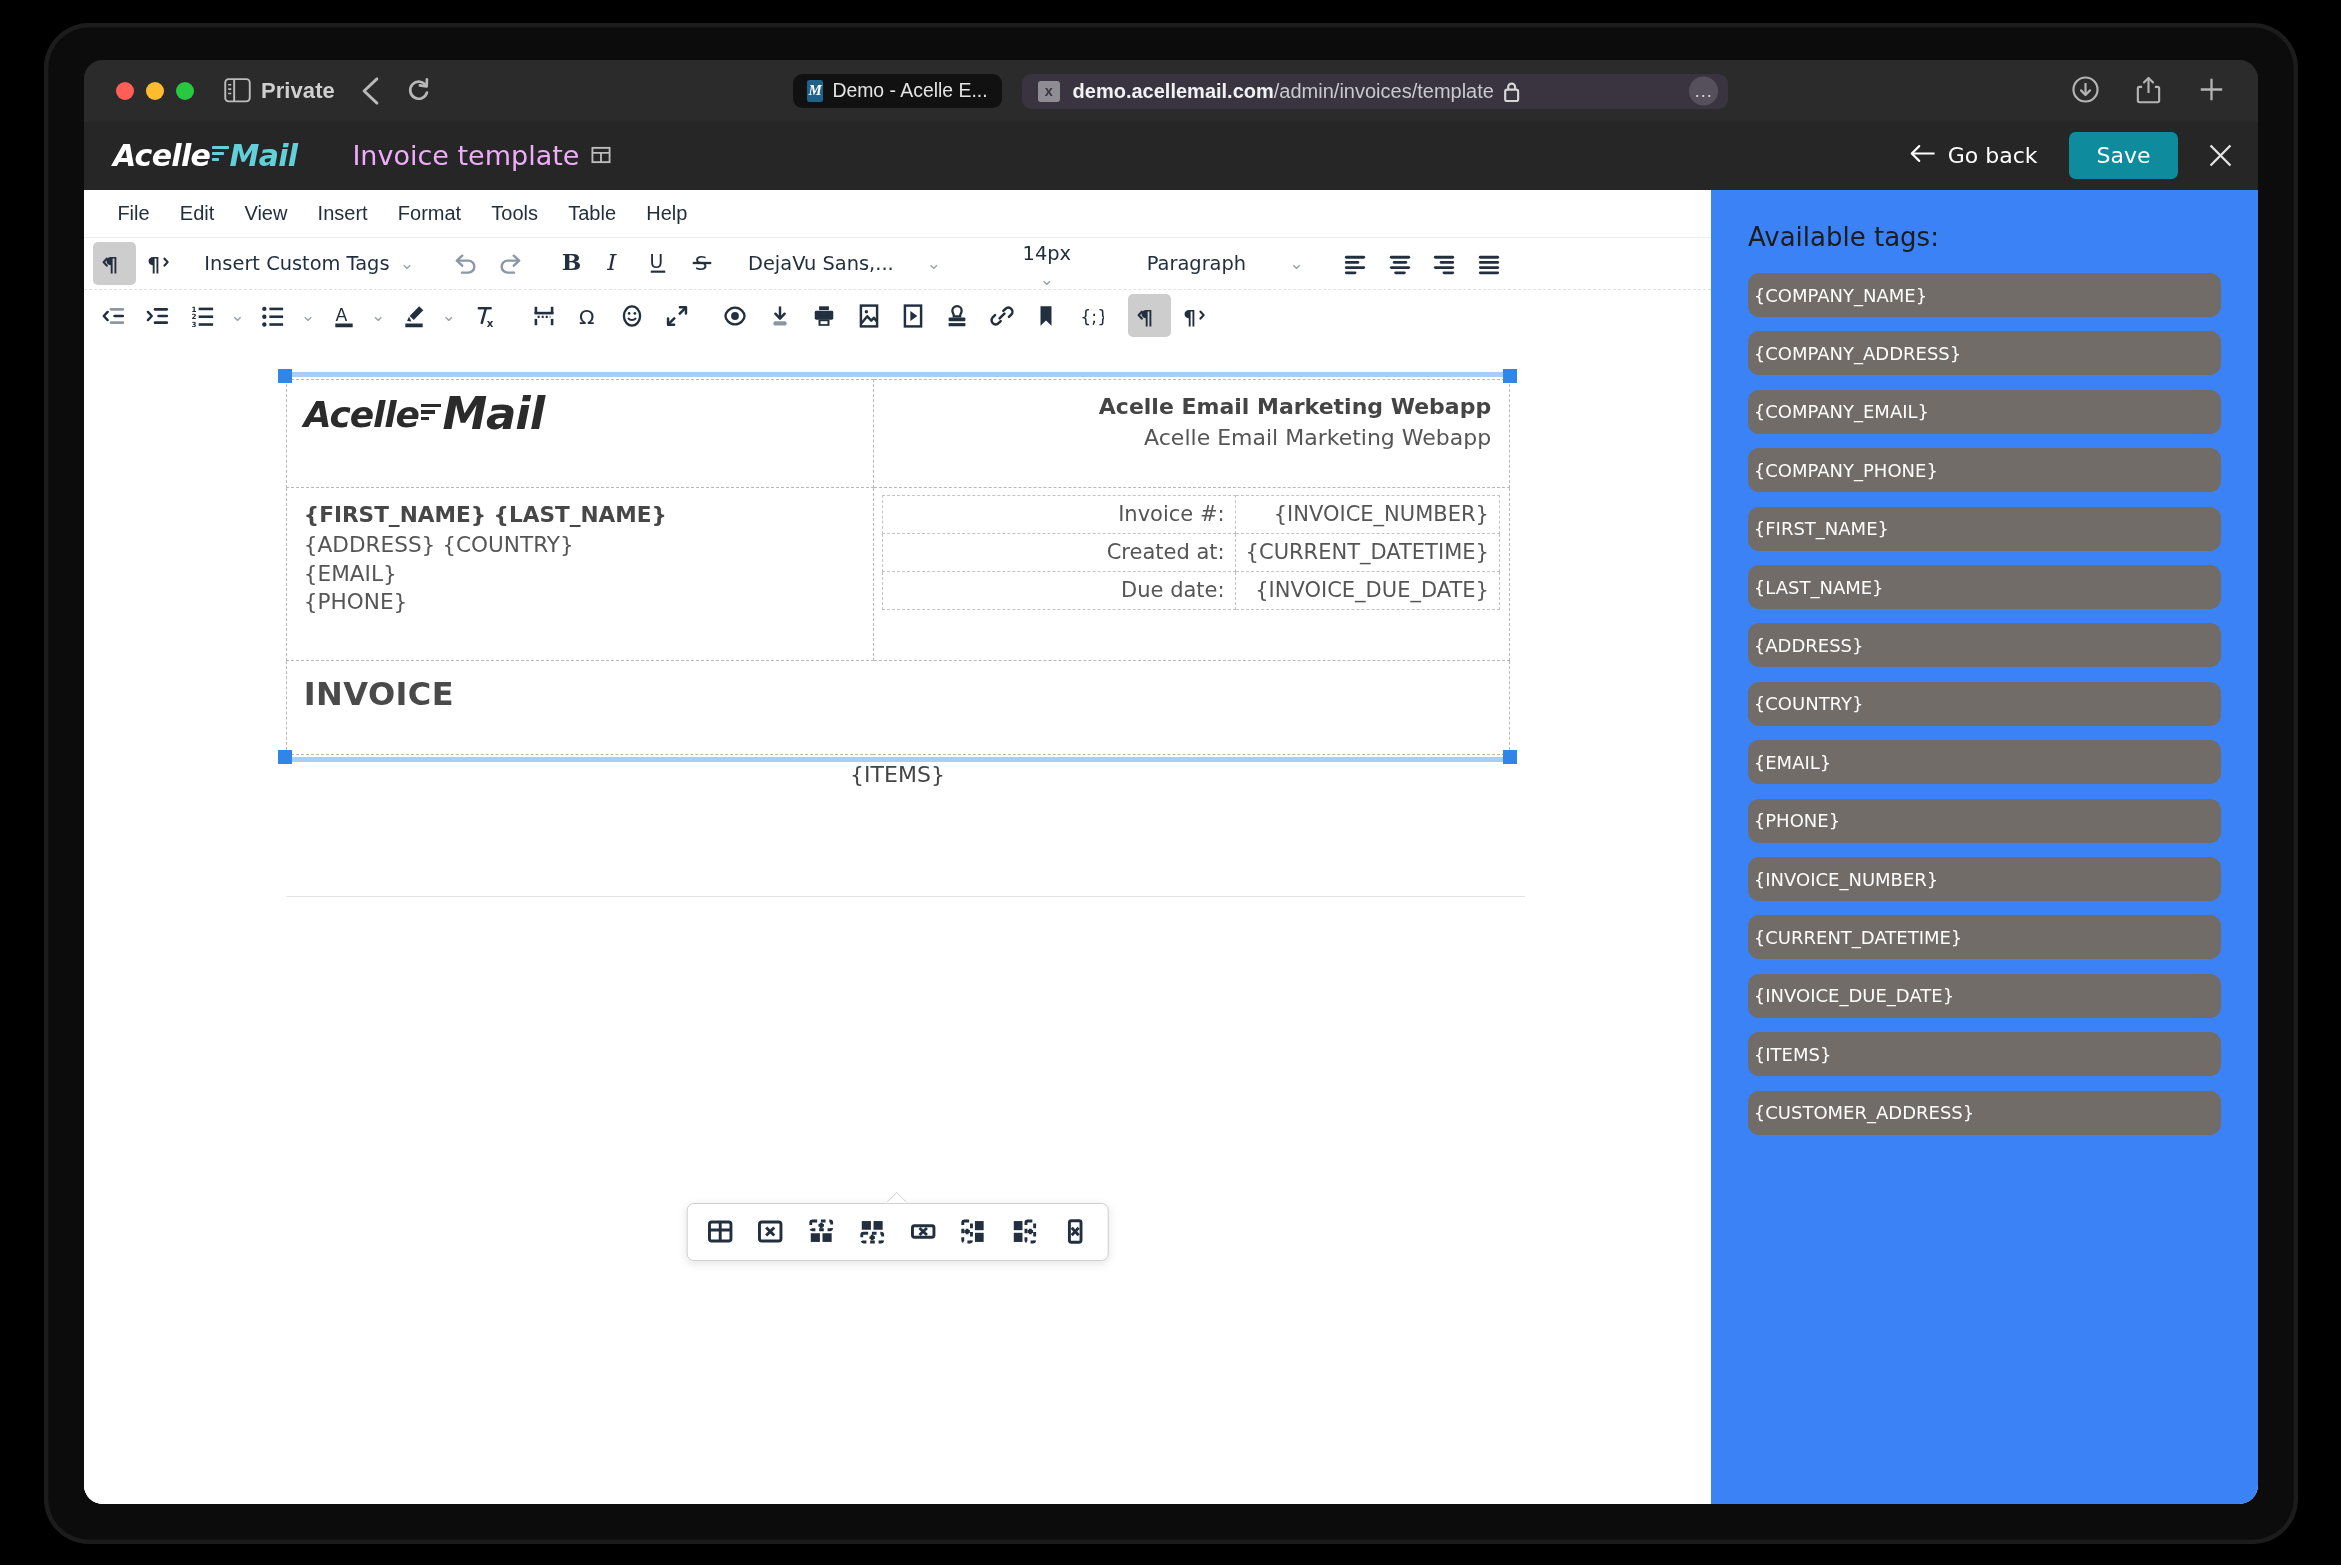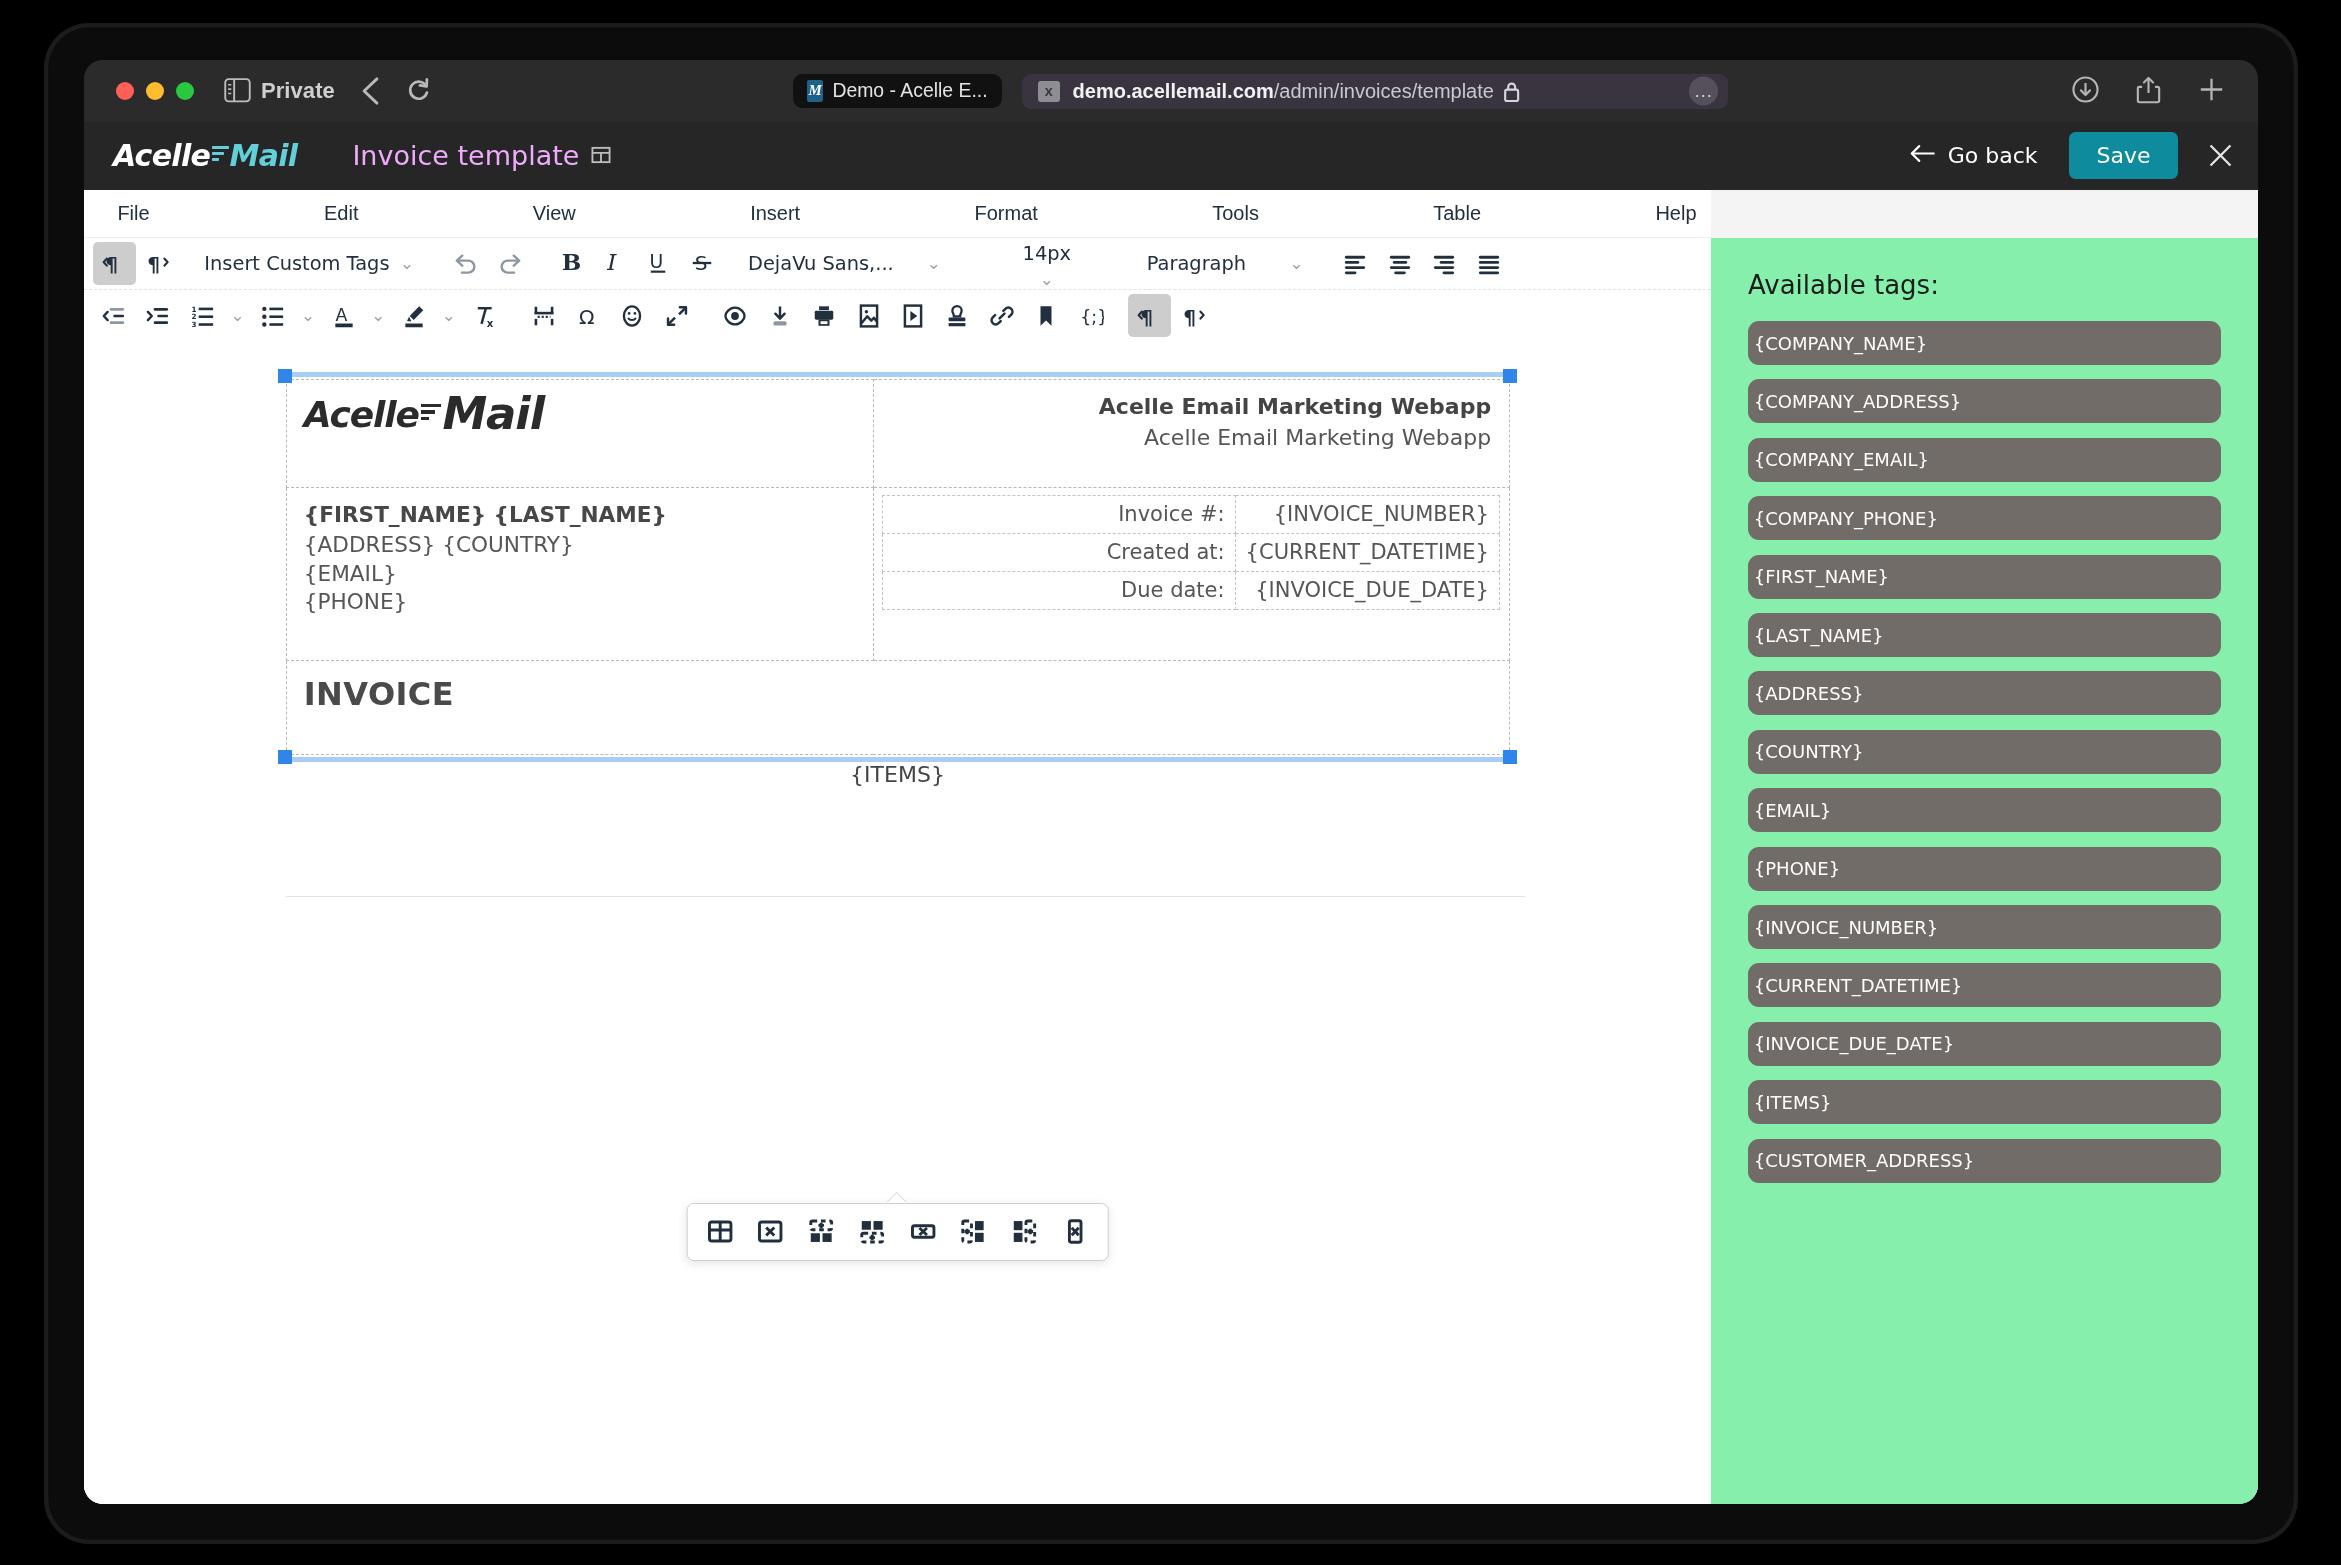--- a/index.html
+++ b/index.html
@@ -130,21 +130,20 @@
   .close-x { margin-left: 29px; color: #e6e6e6; display: flex; align-items: center; }
 
   
   .body-wrap { flex: 1; display: flex; min-height: 0; background: #f4f4f5; }
   .editor-col { flex: 1; background: #ffffff; display: flex; flex-direction: column; min-width: 0; }
 
   .menubar {
     flex: 0 0 48px; display: flex; align-items: center;
     padding-left: 19px; gap: 1.4px;
     border-bottom: 0.7px solid #eceef0;
-    justify-content: space-between;
   }
   .menu-item {
     font-size: 20px; color: #222f3e; padding: 5.8px 14.4px; border-radius: 4.3px;
     cursor: pointer;
   }
 
   .toolbar {
     display: flex; align-items: center; flex-wrap: nowrap;
     padding: 4.3px 8.6px; gap: 1.4px;
   }
@@ -247,22 +246,22 @@
     display: flex; align-items: center; justify-content: center;
     color: #222f3e; cursor: pointer;
   }
 
   .footer-rule { width: 1239px; height: 1.4px; background: #e2e2e2; margin: 109px auto 0; }
   .thanks { text-align: center; font-size: 22px; color: #4a4a4a; margin-top: 29px;
             font-family: "DejaVu Sans", sans-serif; }
 
   
   .tags-col {
-    flex: 0 0 547px; background: #86efac;
-    padding: 32px 37px 0 37px; overflow: hidden; margin-top: 48px;
+    flex: 0 0 547px; background: #3b82f6;
+    padding: 32px 37px 0 37px; overflow: hidden;
   }
   .tags-title { font-size: 26px; color: #1c1c1c; margin-bottom: 21.6px;
                 font-family: "DejaVu Sans", sans-serif; }
   .tag-pill {
     background: #716c67; color: #fff; border-radius: 11px;
     font-size: 18px; padding: 11.5px 5.8px;
     margin-bottom: 14.4px; cursor: pointer;
     font-family: "DejaVu Sans", sans-serif;
     white-space: nowrap; overflow: hidden;
   }

